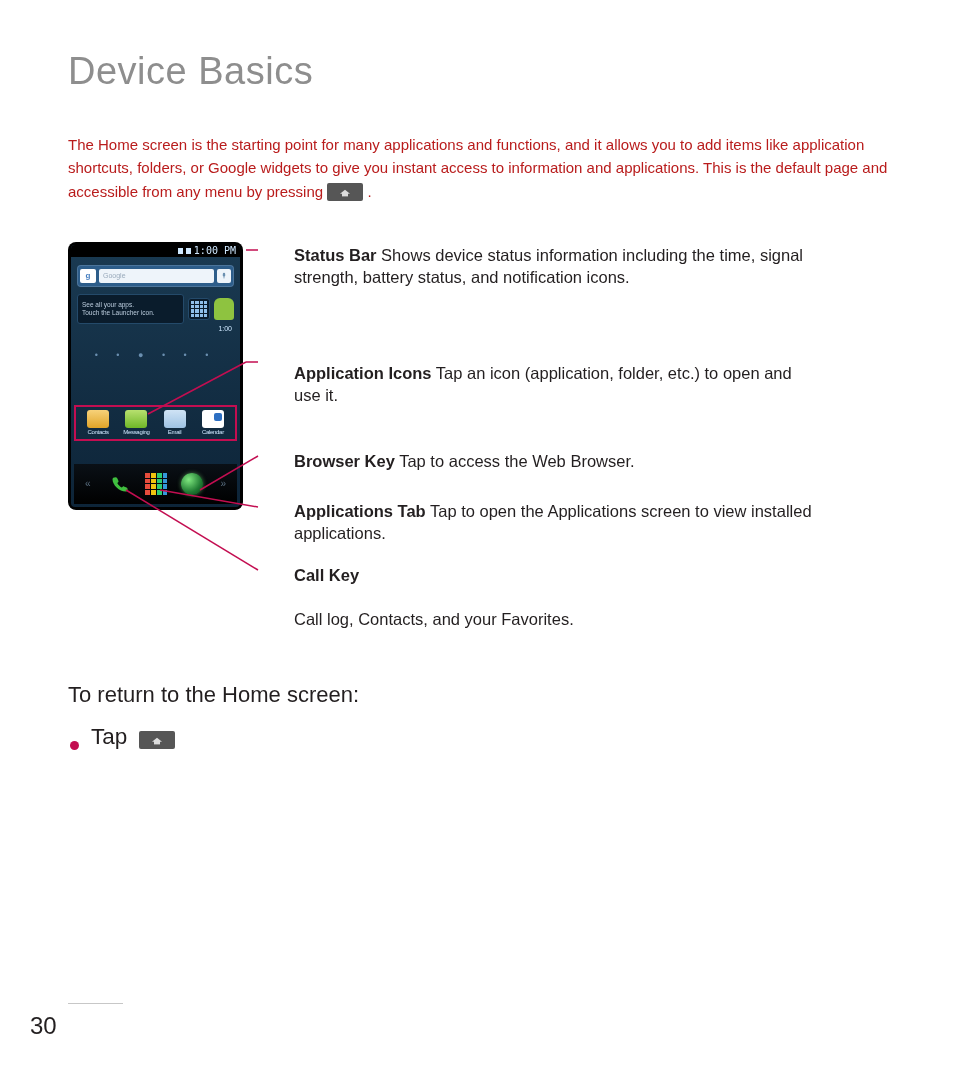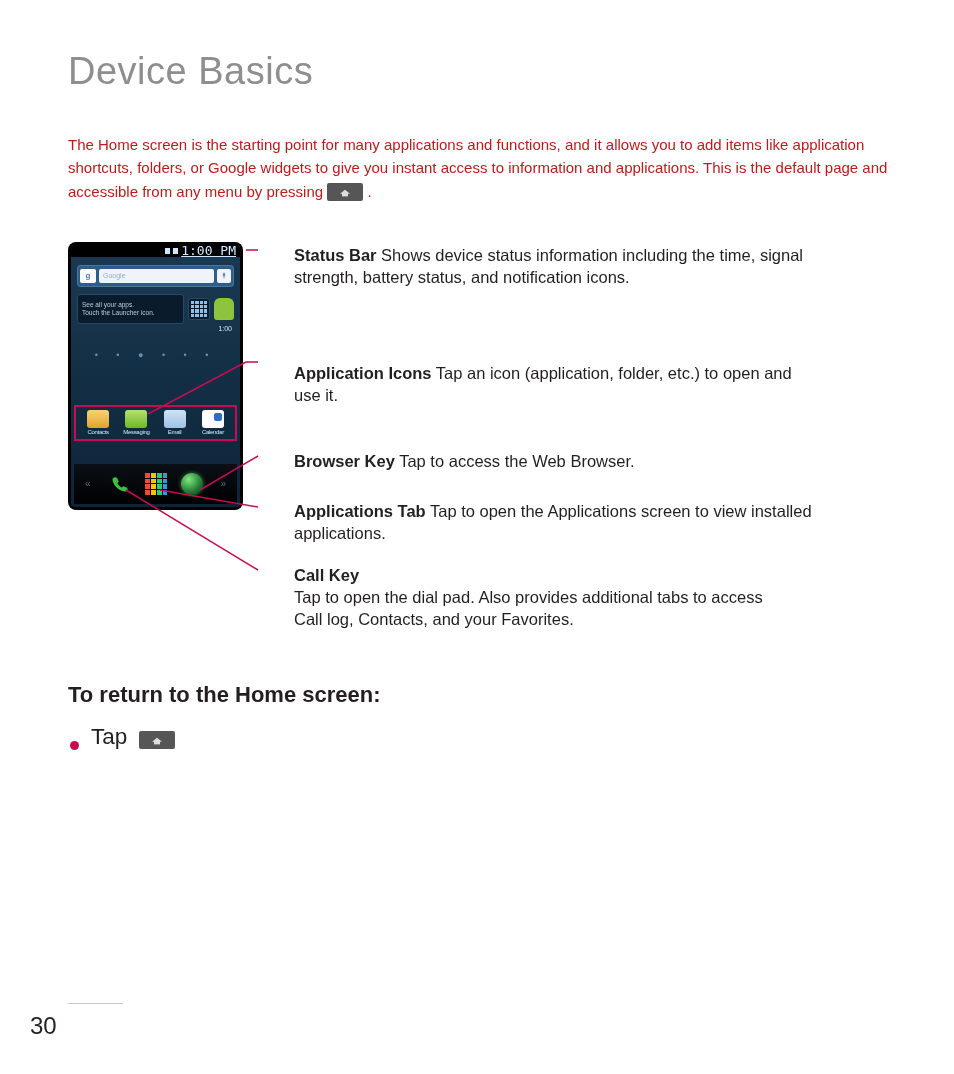--- a/index.html
+++ b/index.html
@@ -87,28 +87,27 @@
     height: 100%;
     background: linear-gradient(180deg, #1a3a52 0%, #0d2438 100%);
     border-radius: 4px;
     overflow: hidden;
     position: relative;
   }
   .status-bar {
     height: 12px;
     background: #000;
     color: #cfe8ff;
-    font-size: 13px;
+    font-size: 10px;
     display: flex;
     justify-content: flex-end;
     align-items: center;
     gap: 3px;
     padding: 0 4px;
     font-family: monospace;
-    text-decoration: underline;
   }
   .status-bar .ic { width:5px; height:6px; background:#cfe8ff; }
   .search-widget {
     margin: 8px 6px 4px 6px;
     height: 22px;
     background: #2d5d8a;
     border-radius: 4px;
     display:flex;
     align-items:center;
     box-shadow: inset 0 0 0 1px rgba(255,255,255,0.15);
@@ -217,21 +216,21 @@
 
   
   svg.leaders {
     position:absolute;
     left:0; top:0;
     pointer-events:none;
   }
 
   .subhead {
     font-size: 22px;
-    font-weight: 700;
+    font-weight: 400;
     margin: 0 0 16px 0;
   }
   .bullet-row {
     display:flex;
     align-items:flex-end;
     gap: 12px;
     font-size: 22.5px;
   }
   .bullet-dot {
     width: 9px; height:9px; border-radius:50%;
@@ -393,21 +392,21 @@
       <div class="callout" style="top:206px;text-align:right;">
         <b>Browser Key</b><span> Tap to access the Web Browser.</span>
       </div>
 
       <div class="callout" style="top:256px;">
         <b>Applications Tab</b><span> Tap to open the Applications screen to view installed applications.</span>
       </div>
 
       <div class="callout" style="top:320px;">
         <b>Call Key</b><br>
-        <span>Tap to open the dial pad. Also provides additional tabs to access</span><br>
+        <br>
         <span>Call log, Contacts, and your Favorites.</span>
       </div>
 
     </div>
   </div>
 
   <p class="subhead">To return to the Home screen:</p>
 
   <div class="bullet-row">
     <span class="bullet-dot"></span>

